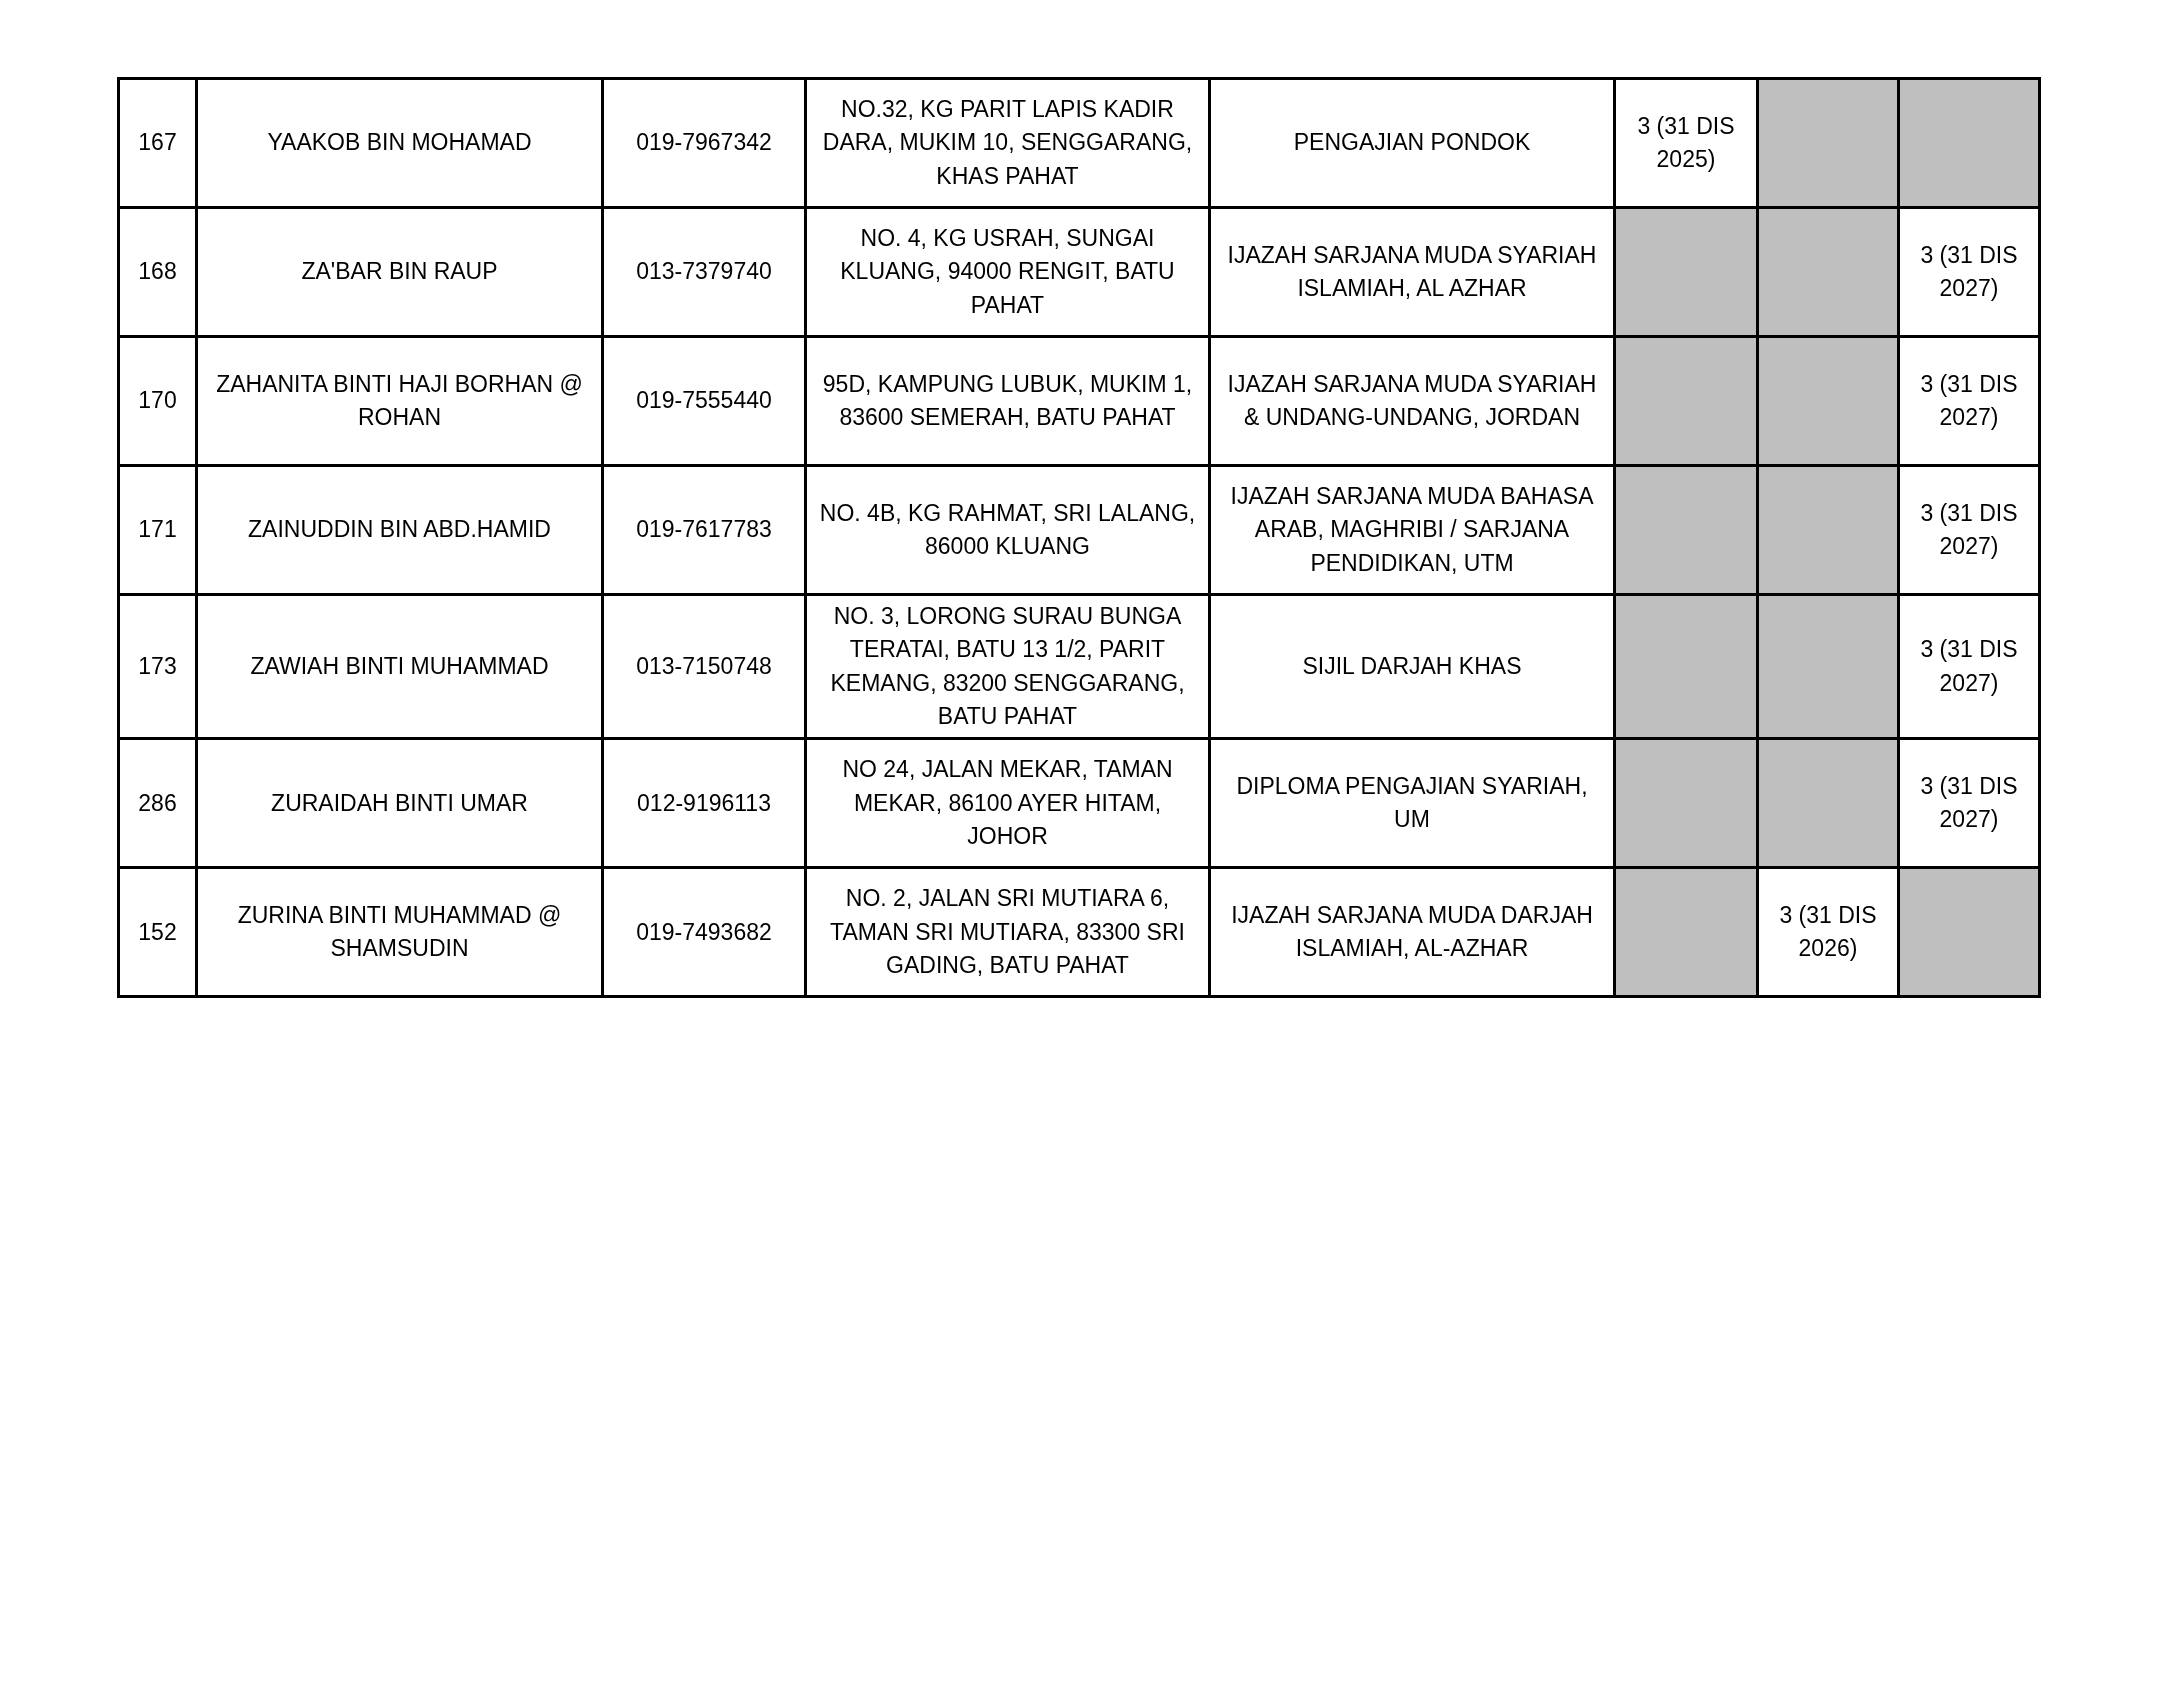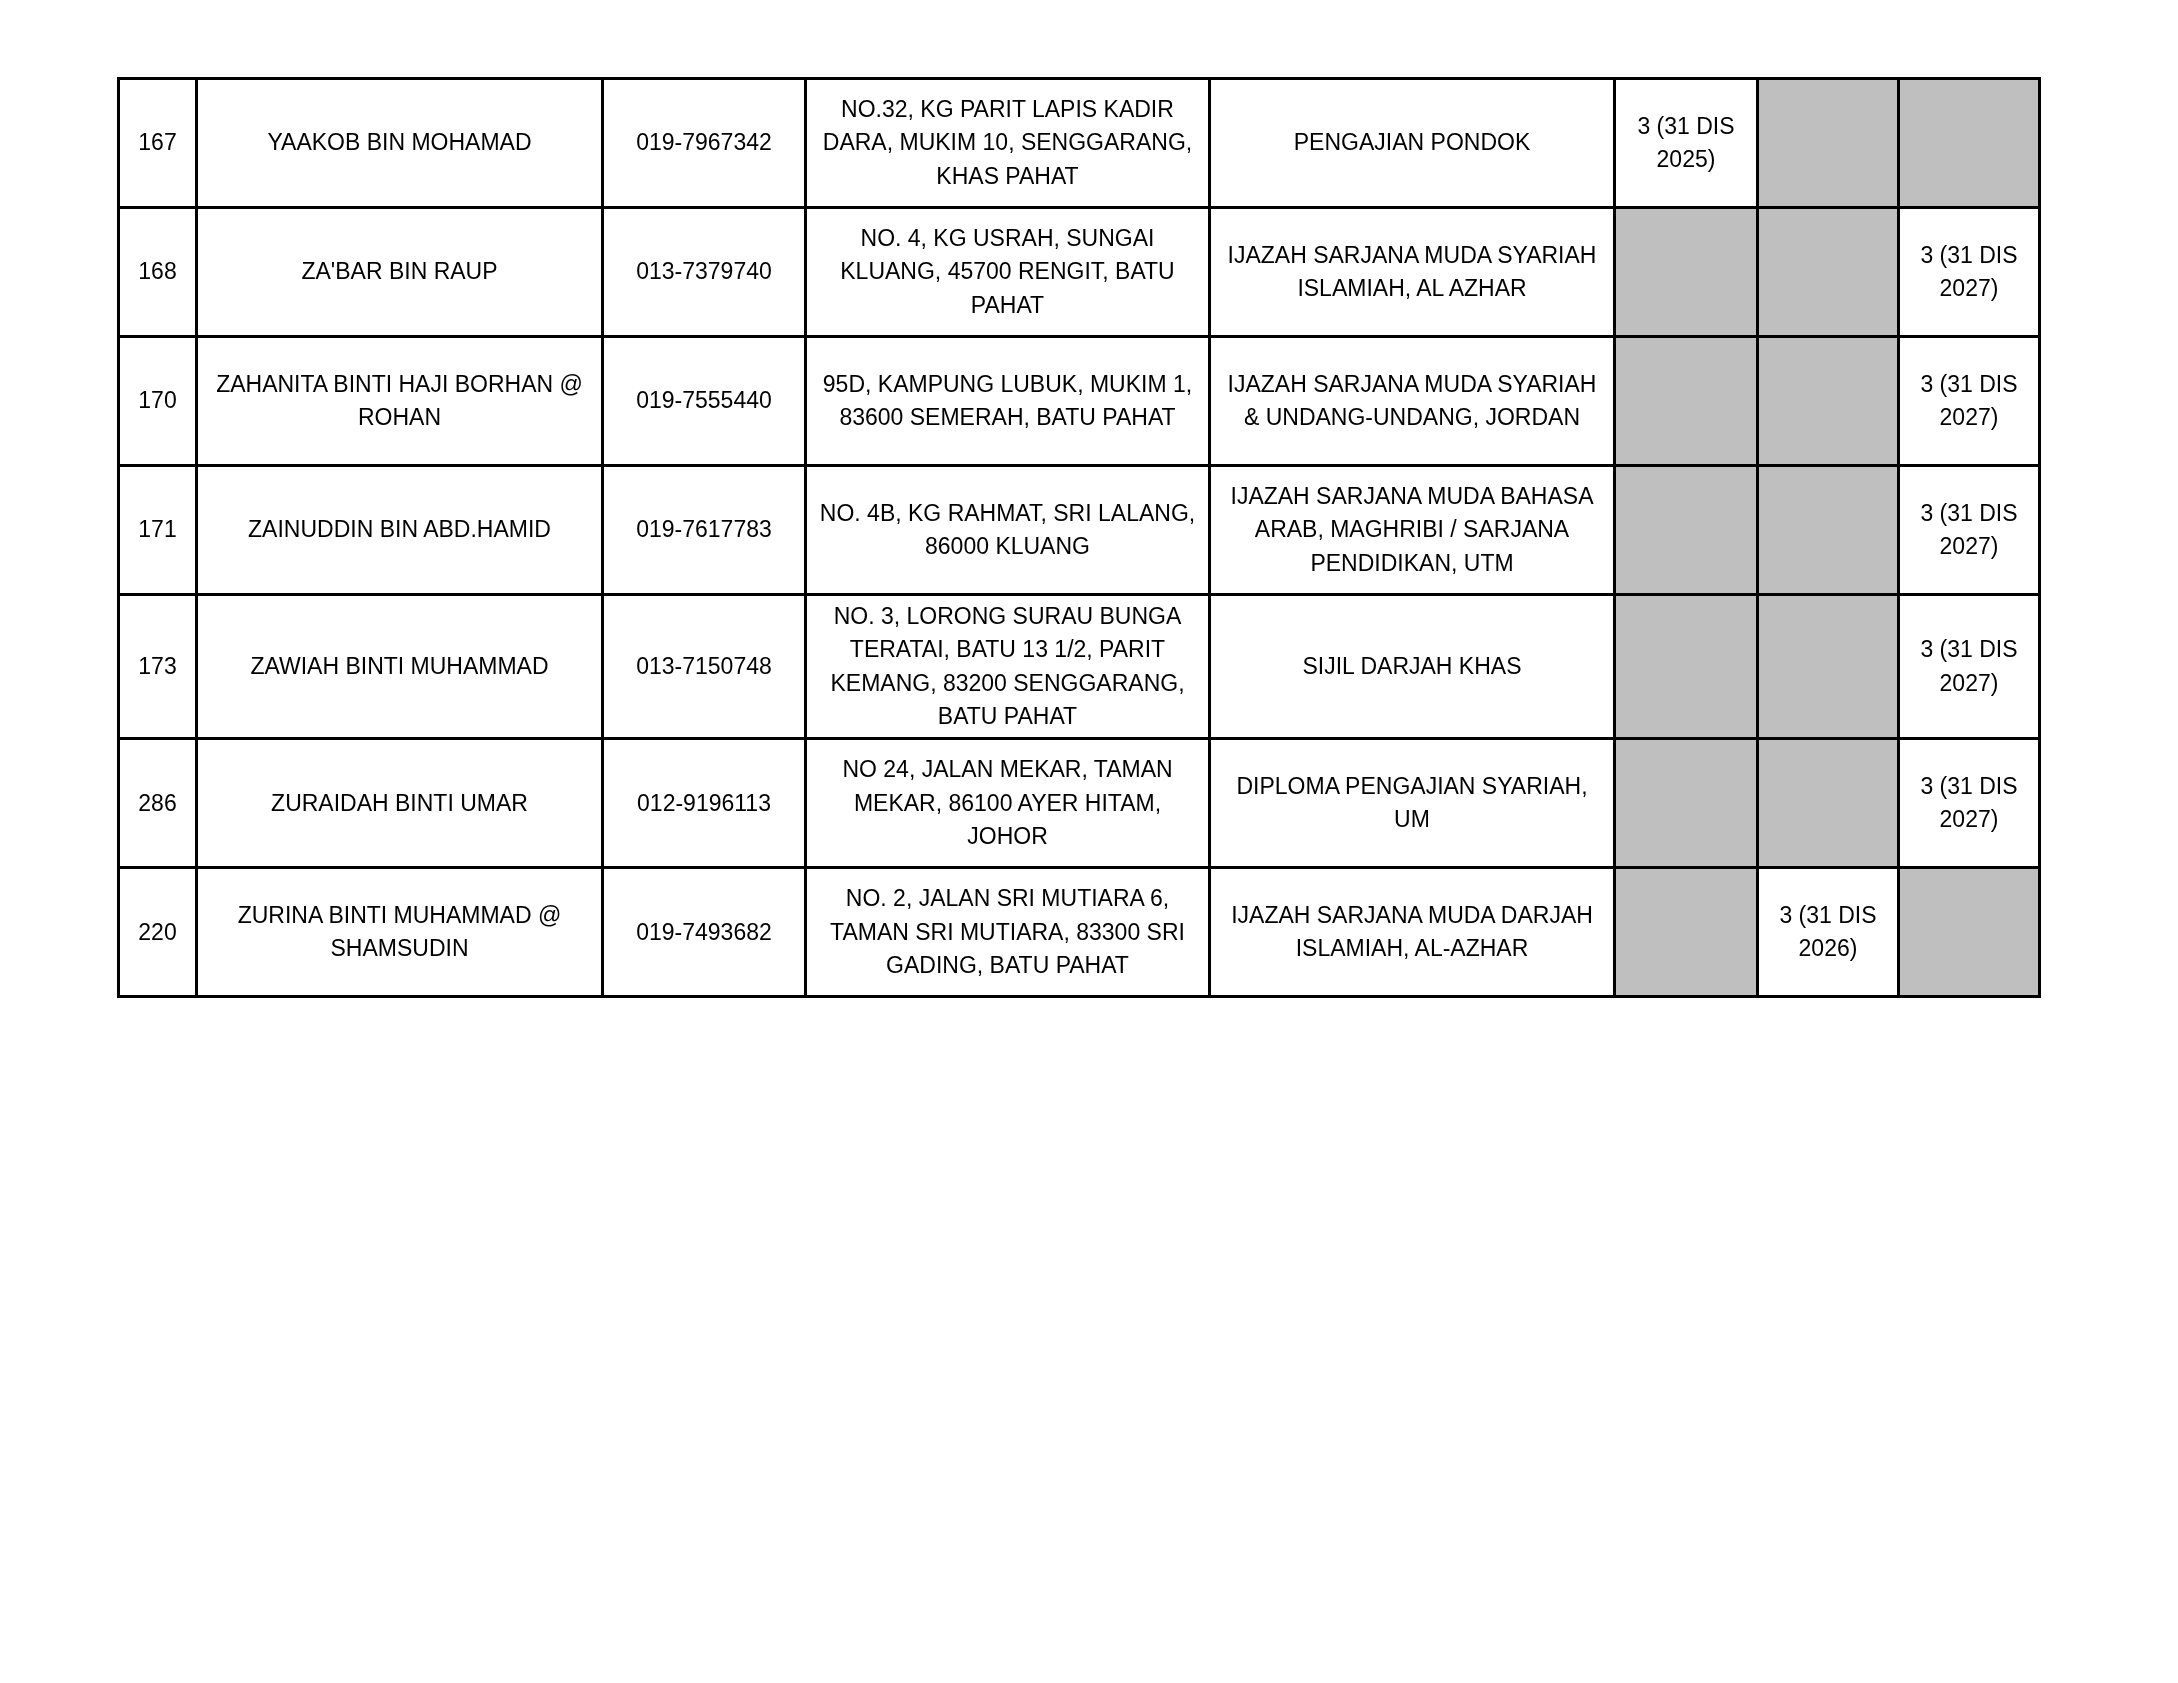--- a/index.html
+++ b/index.html
@@ -75,21 +75,21 @@
           <td>NO.32, KG PARIT LAPIS KADIR DARA, MUKIM 10, SENGGARANG, KHAS PAHAT</td>
           <td>PENGAJIAN PONDOK</td>
           <td>3 (31 DIS 2025)</td>
           <td class="shaded"></td>
           <td class="shaded"></td>
         </tr>
         <tr>
           <td>168</td>
           <td>ZA'BAR BIN RAUP</td>
           <td>013-7379740</td>
-          <td>NO. 4, KG USRAH, SUNGAI KLUANG, 45700 RENGIT, BATU PAHAT</td>
+          <td>NO. 4, KG USRAH, SUNGAI KLUANG, 94000 RENGIT, BATU PAHAT</td>
           <td>IJAZAH SARJANA MUDA SYARIAH ISLAMIAH, AL AZHAR</td>
           <td class="shaded"></td>
           <td class="shaded"></td>
           <td>3 (31 DIS 2027)</td>
         </tr>
         <tr>
           <td>170</td>
           <td>ZAHANITA BINTI HAJI BORHAN @ ROHAN</td>
           <td>019-7555440</td>
           <td>95D, KAMPUNG LUBUK, MUKIM 1, 83600 SEMERAH, BATU PAHAT</td>
@@ -122,21 +122,21 @@
           <td>286</td>
           <td>ZURAIDAH BINTI UMAR</td>
           <td>012-9196113</td>
           <td>NO 24, JALAN MEKAR, TAMAN MEKAR, 86100 AYER HITAM, JOHOR</td>
           <td>DIPLOMA PENGAJIAN SYARIAH, UM</td>
           <td class="shaded"></td>
           <td class="shaded"></td>
           <td>3 (31 DIS 2027)</td>
         </tr>
         <tr>
-          <td>220</td>
+          <td>152</td>
           <td>ZURINA BINTI MUHAMMAD @ SHAMSUDIN</td>
           <td>019-7493682</td>
           <td>NO. 2, JALAN SRI MUTIARA 6, TAMAN SRI MUTIARA, 83300 SRI GADING, BATU PAHAT</td>
           <td>IJAZAH SARJANA MUDA DARJAH ISLAMIAH, AL-AZHAR</td>
           <td class="shaded"></td>
           <td>3 (31 DIS 2026)</td>
           <td class="shaded"></td>
         </tr>
       </tbody>
   </table>

